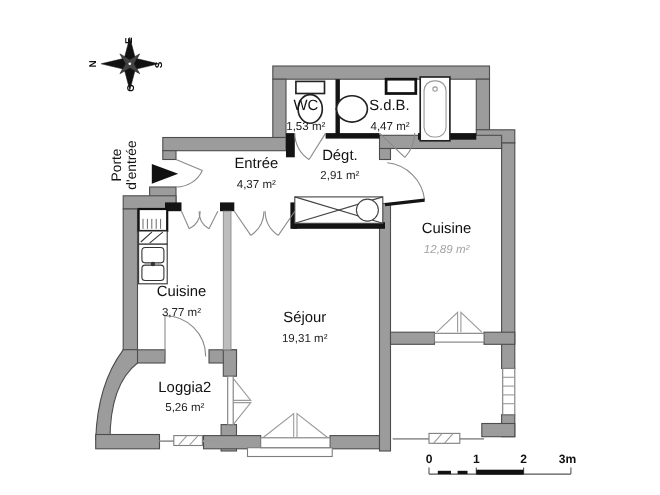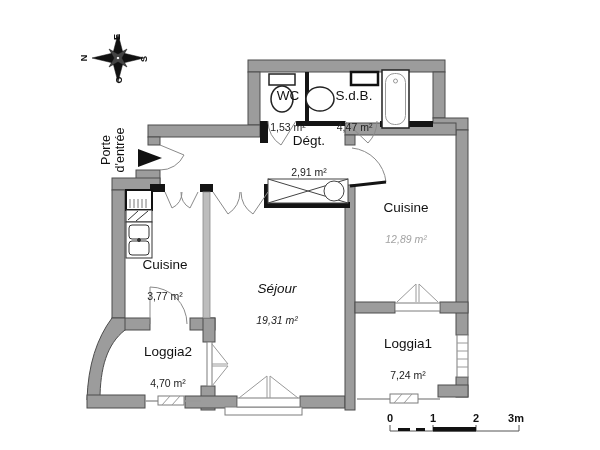--- a/index.html
+++ b/index.html
@@ -1,21 +1,21 @@
 <!DOCTYPE html>
 <html><head>
 <meta charset="utf-8">
 <style>
   html,body{margin:0;padding:0;background:#fff;}
   #stage{position:relative;width:600px;height:450px;background:#ffffff;overflow:hidden;
          font-family:"Liberation Sans", sans-serif;color:#1a1a1a;}
   svg{position:absolute;left:0;top:0;}
   .lbl{position:absolute;transform:translate(-50%,0);text-align:center;white-space:nowrap;}
   .room-name{font-size:13.5px;color:#111;}
-  .room-area{font-size:10.5px;color:#222;margin-top:18px;}
+  .room-area{font-size:10.5px;color:#222;margin-top:6px;}
   .faded{color:#a3a3a3;font-style:italic;}
   .compass-letter{position:absolute;font-size:9px;font-weight:bold;color:#111;
                   transform:translate(-50%,-50%) rotate(-90deg);}
   .entrance-label{position:absolute;left:113px;top:150px;font-size:12.5px;color:#111;
                   transform:translate(-50%,-50%) rotate(-90deg);text-align:center;line-height:1.15;}
   .scale-num{position:absolute;font-size:11px;font-weight:bold;color:#111;transform:translate(-50%,0);}
 </style>
 </head>
 <body>
 
@@ -177,51 +177,51 @@
       <line x1="390" y1="425" x2="390" y2="431"></line>
       <line x1="433" y1="425" x2="433" y2="431"></line>
       <line x1="476" y1="425" x2="476" y2="431"></line>
       <line x1="519" y1="425" x2="519" y2="431"></line>
       <rect x="398" y="428" width="12" height="3" fill="#111111" stroke="none"></rect>
       <rect x="416" y="428" width="9" height="3" fill="#111111" stroke="none"></rect>
       <rect x="433" y="427" width="43" height="4.5" fill="#111111" stroke="none"></rect>
     </g>
   </svg>
 
-  <div class="lbl" style="left:288px;top:88px;">
+  <div class="lbl" style="left:278px;top:88px;">
     <div class="room-name">WC</div>
     <div class="room-area">1,53 m²</div>
   </div>
   <div class="lbl" style="left:354px;top:88px;text-align:right;">
     <div class="room-name">S.d.B.</div>
     <div class="room-area">4,47 m²</div>
   </div>
+  <div class="lbl" style="left:233px;top:141px;">
+    <div class="room-name">Entrée</div>
+    <div class="room-area">4,37 m²</div>
+  </div>
   <div class="lbl" style="left:309px;top:133px;">
     <div class="room-name">Dégt.</div>
     <div class="room-area">2,91 m²</div>
   </div>
   <div class="lbl" style="left:406px;top:200px;">
     <div class="room-name">Cuisine</div>
     <div class="room-area faded">12,89 m²</div>
   </div>
   <div class="lbl" style="left:165px;top:257px;text-align:center;">
     <div class="room-name">Cuisine</div>
     <div class="room-area">3,77 m²</div>
   </div>
-  <div class="lbl" style="left:277px;top:281px;font-style:italic;">
+  <div class="lbl" style="left:277px;top:281px;">
     <div class="room-name">Séjour</div>
     <div class="room-area">19,31 m²</div>
   </div>
   <div class="lbl" style="left:168px;top:344px;">
     <div class="room-name">Loggia2</div>
-    <div class="room-area">4,70 m²</div>
-  </div>
-  <div class="lbl" style="left:408px;top:336px;">
-    <div class="room-name">Loggia1</div>
-    <div class="room-area">7,24 m²</div>
+    <div class="room-area">5,26 m²</div>
   </div>
 
   <div class="compass-letter" style="left:117px;top:37px;">E</div>
   <div class="compass-letter" style="left:84px;top:58px;">N</div>
   <div class="compass-letter" style="left:144px;top:59px;">S</div>
   <div class="compass-letter" style="left:119px;top:80px;">O</div>
 
   <div class="entrance-label">
     <div>Porte</div>
     <div>d'entrée</div>

